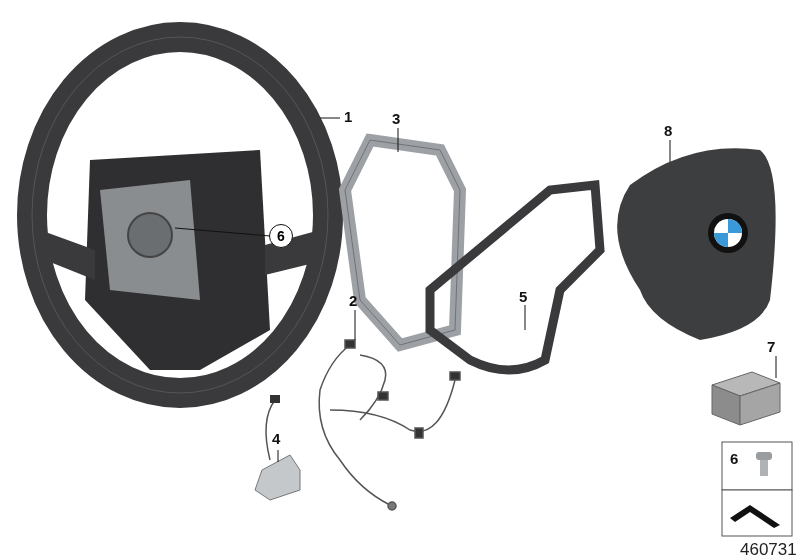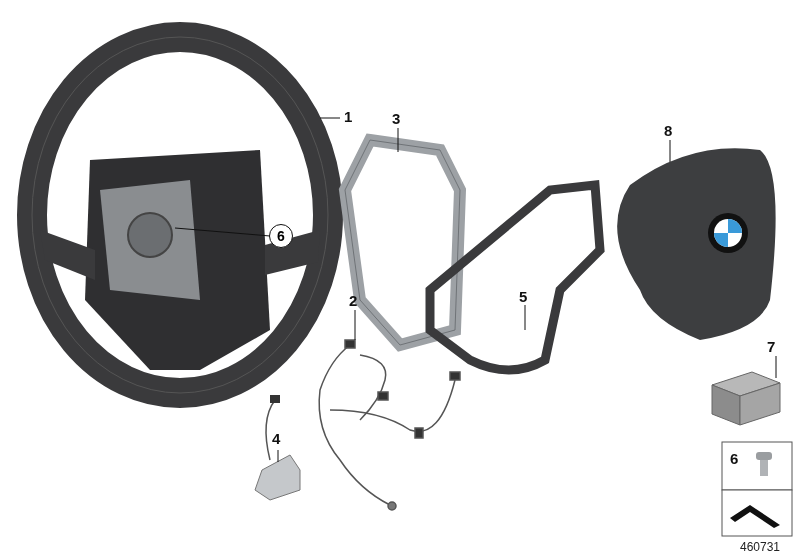--- a/index.html
+++ b/index.html
@@ -1,19 +1,19 @@
 <!DOCTYPE html>
 <html><head>
 <meta charset="utf-8">
 <style>
   html, body { margin: 0; padding: 0; background: #ffffff; }
   body { width: 800px; height: 560px; position: relative; overflow: hidden; font-family: "Liberation Sans", sans-serif; }
   .label { position: absolute; font-weight: bold; font-size: 15px; color: #111; }
   .circle-label { position: absolute; width: 22px; height: 22px; border: 1.5px solid #111; border-radius: 50%; text-align: center; line-height: 22px; font-weight: bold; font-size: 14px; background: #fff; }
-  .diag-num { position: absolute; font-size: 12px; color: #222; }
+  .diag-num { position: absolute; font-size: 17px; color: #222; }
   svg { position: absolute; left: 0; top: 0; }
 </style>
 </head>
 <body>
 
 <svg width="800" height="560" viewBox="0 0 800 560">
 
   <g>
     <ellipse cx="180" cy="215" rx="148" ry="178" fill="none" stroke="#3a3a3c" stroke-width="30"></ellipse>
     <ellipse cx="180" cy="215" rx="148" ry="178" fill="none" stroke="#555" stroke-width="1"></ellipse>

